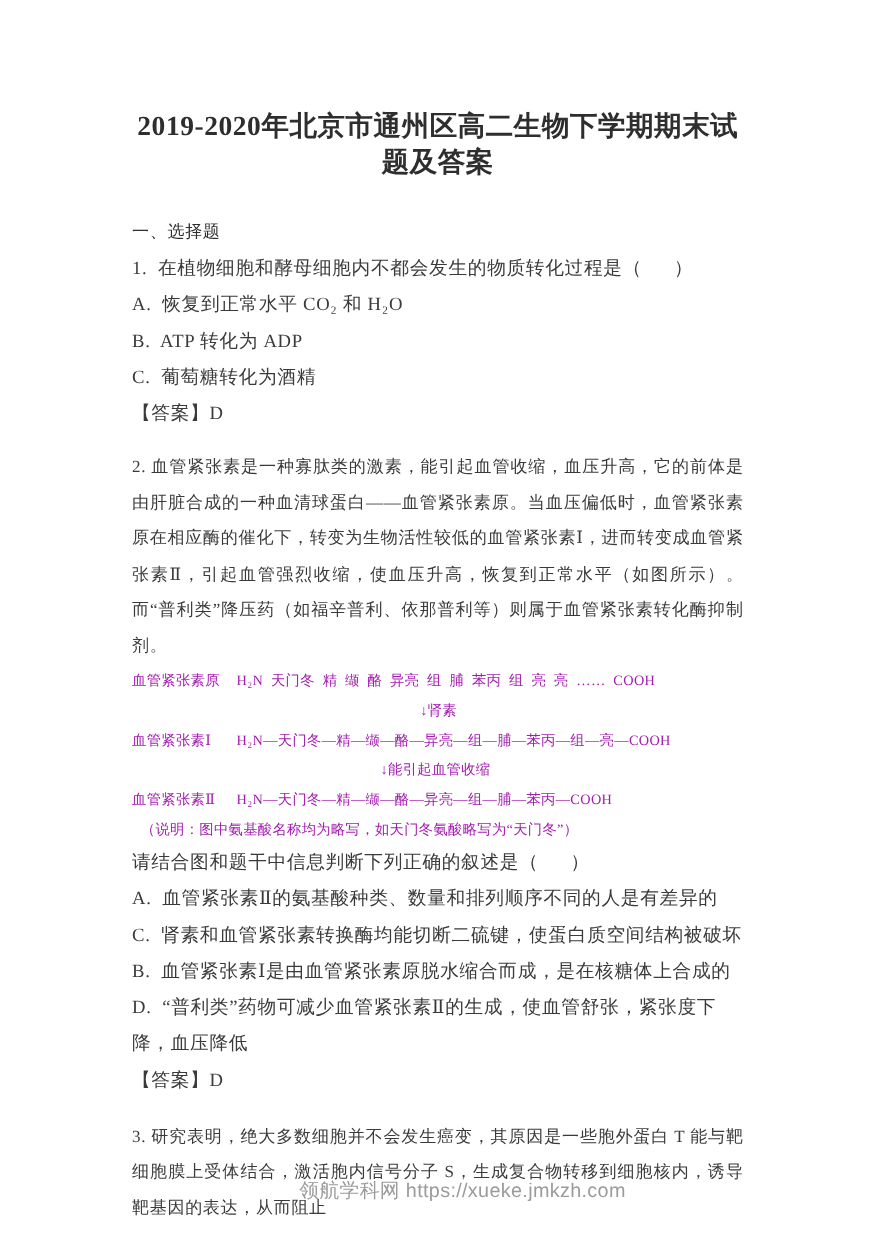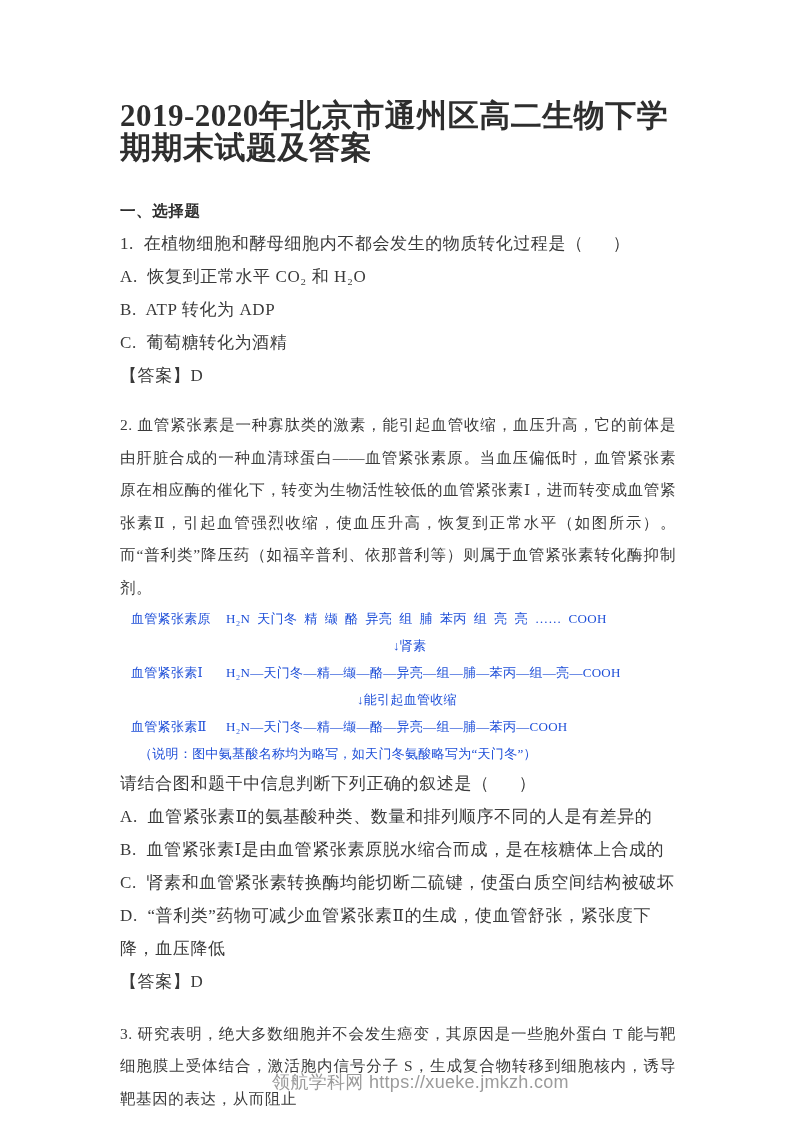--- a/index.html
+++ b/index.html
@@ -11,30 +11,31 @@
     color:#3a3a3a;
     overflow:hidden;
   }
   .content {
     position:absolute;
     left:120px; top:100px;
     width:556px;
   }
   .title {
     margin:0 0 30px 0;
-    font-size:31px;
+    font-size:25px;
     line-height:32px;
     font-weight:bold;
     color:#2e2e2e;
     letter-spacing:0.5px;
+    text-align:center;
   }
   .section-heading {
     font-size:15.5px;
     line-height:33px;
-    font-weight:bold;
+    font-weight:normal;
     color:#2e2e2e;
     letter-spacing:0.6px;
   }
   .line {
     font-size:17px;
     line-height:33px;
     letter-spacing:0.6px;
     white-space:pre-wrap;
   }
   .para {
@@ -42,23 +43,22 @@
     font-size:15.5px;
     line-height:32.6px;
     letter-spacing:0.6px;
     text-align:justify;
   }
   .q2 { margin-top:17px; }
   .q3 { margin-top:20px; }
   .diagram {
     font-size:13px;
     line-height:27px;
-    color:#1d4ed8;
+    color:#a21caf;
     letter-spacing:0.3px;
-    margin-left:11px;
   }
   .drow { display:flex; }
   .dlabel { flex:0 0 95px; white-space:pre; }
   .dchain { white-space:pre; }
   .darrow-renin { padding-left:262px; white-space:pre; }
   .darrow-ace { padding-left:226px; white-space:pre; }
   .dnote { padding-left:8px; white-space:pre; }
   .footer {
     position:absolute;
     left:0; right:0;
@@ -105,22 +105,22 @@
         <div class="darrow-ace">↓能引起血管收缩</div>
         <div class="drow">
           <span class="dlabel">血管紧张素Ⅱ</span>
           <span class="dchain">H₂N—天门冬—精—缬—酪—异亮—组—脯—苯丙—COOH</span>
         </div>
         <div class="dnote">（说明：图中氨基酸名称均为略写，如天门冬氨酸略写为“天门冬”）</div>
       </div>
 
       <div class="line">请结合图和题干中信息判断下列正确的叙述是（      ）</div>
       <div class="line">A.  血管紧张素Ⅱ的氨基酸种类、数量和排列顺序不同的人是有差异的</div>
+      <div class="line">C.  肾素和血管紧张素转换酶均能切断二硫键，使蛋白质空间结构被破坏</div>
       <div class="line">B.  血管紧张素Ⅰ是由血管紧张素原脱水缩合而成，是在核糖体上合成的</div>
-      <div class="line">C.  肾素和血管紧张素转换酶均能切断二硫键，使蛋白质空间结构被破坏</div>
       <div class="line">D.  “普利类”药物可减少血管紧张素Ⅱ的生成，使血管舒张，紧张度下降，血压降低</div>
       <div class="line">【答案】D</div>
     </div>
 
     <div class="q3">
       <p class="para">3.  研究表明，绝大多数细胞并不会发生癌变，其原因是一些胞外蛋白 T 能与靶细胞膜上受体结合，激活胞内信号分子 S，生成复合物转移到细胞核内，诱导靶基因的表达，从而阻止</p>
     </div>
 
   </div>
 

